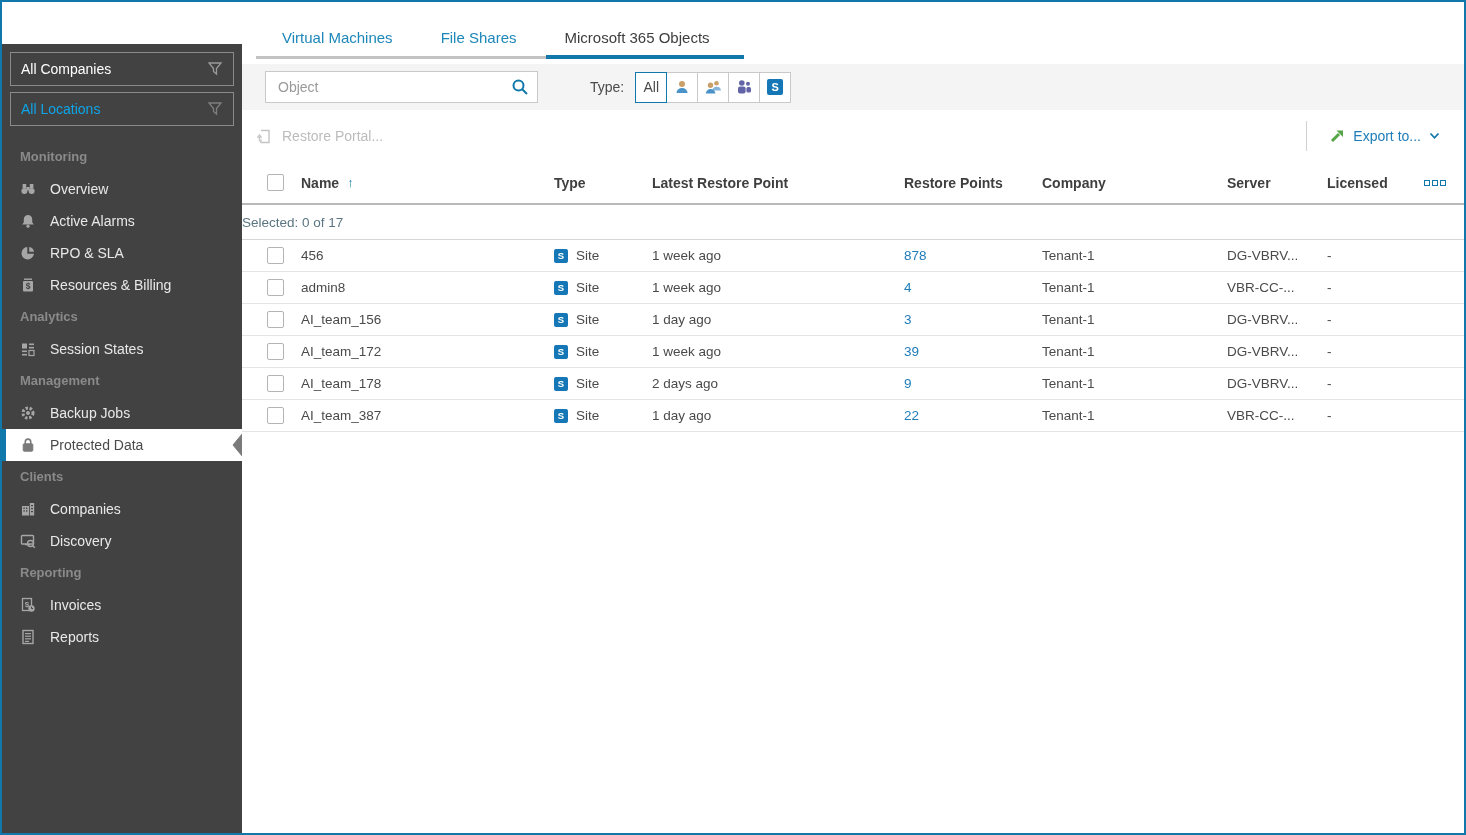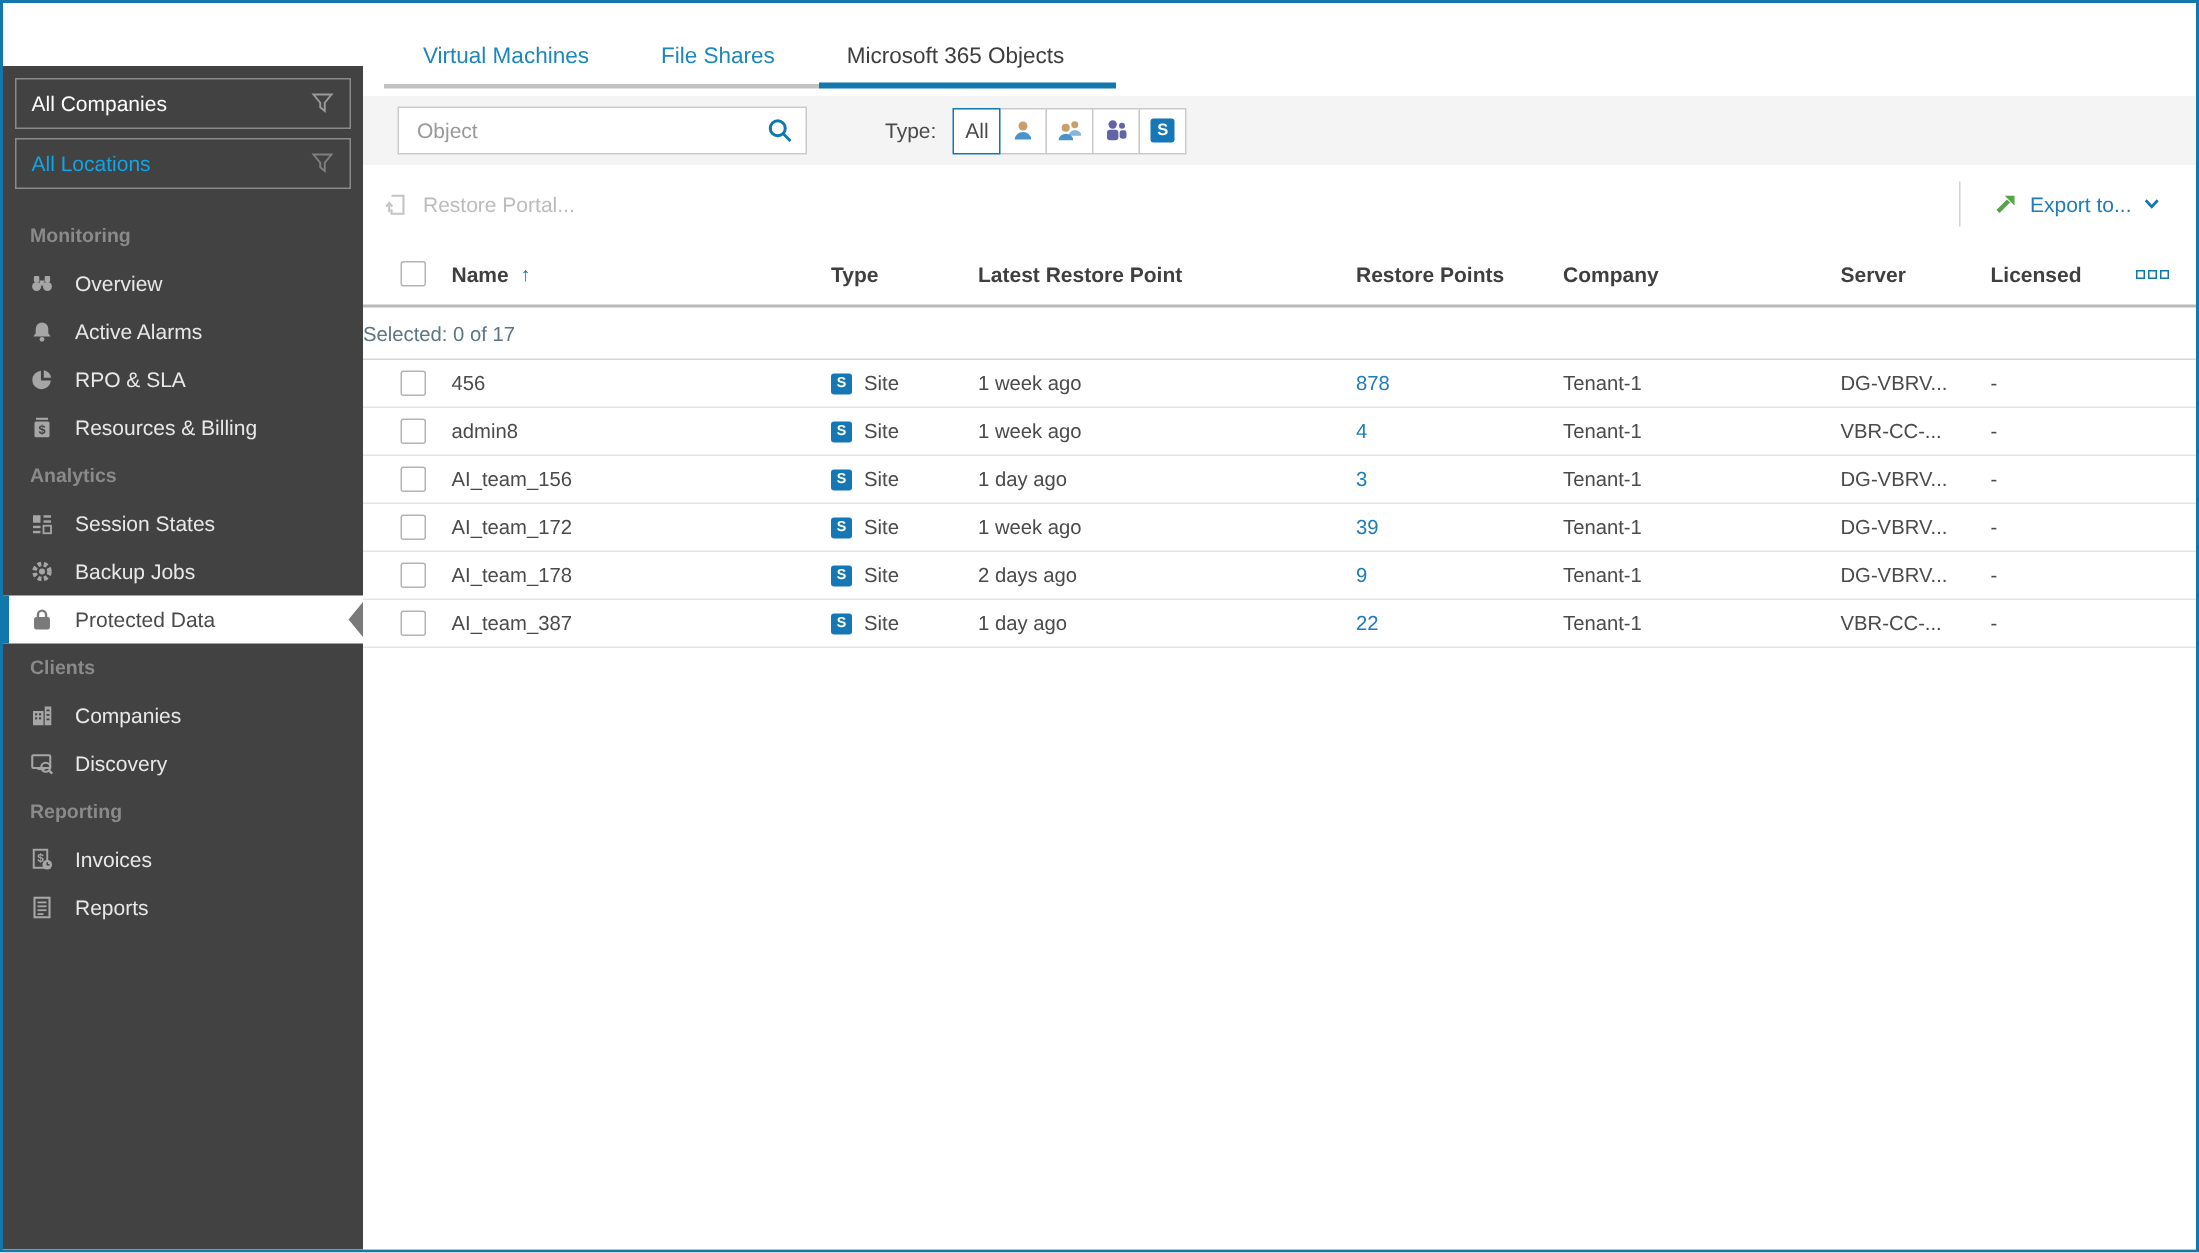--- a/index.html
+++ b/index.html
@@ -134,20 +134,21 @@
               <rect x="9" y="2.5" width="5" height="1.6"></rect>
               <rect x="9" y="5.9" width="5" height="1.6"></rect>
               <rect x="2" y="9.5" width="5" height="1.6"></rect>
               <rect x="2" y="12.9" width="5" height="1.6"></rect>
               <rect x="9" y="9.5" width="5" height="5" fill="none" stroke="#a6a6a6" stroke-width="1.2"></rect>
             </g>
           </svg>
         <span>Session States</span>
       </div>
 
+      <div class="nav-section">Management</div>
       <div class="nav-item">
         <svg class="icn" width="16" height="16" viewBox="0 0 16 16">
             <circle class="nofill" cx="8" cy="8" r="5" fill="none" stroke="#a6a6a6" stroke-width="3" stroke-dasharray="2.4 1.7"></circle>
             <circle cx="8" cy="8" r="2" fill="#a6a6a6"></circle>
           </svg>
         <span>Backup Jobs</span>
       </div>
       <div class="nav-item active">
         <svg class="icn" width="16" height="16" viewBox="0 0 16 16">
             <path class="nofill" d="M5.3 7 V4.8 a2.7 2.7 0 0 1 5.4 0 V7" fill="none" stroke="#7a7a7a" stroke-width="1.6"></path>

